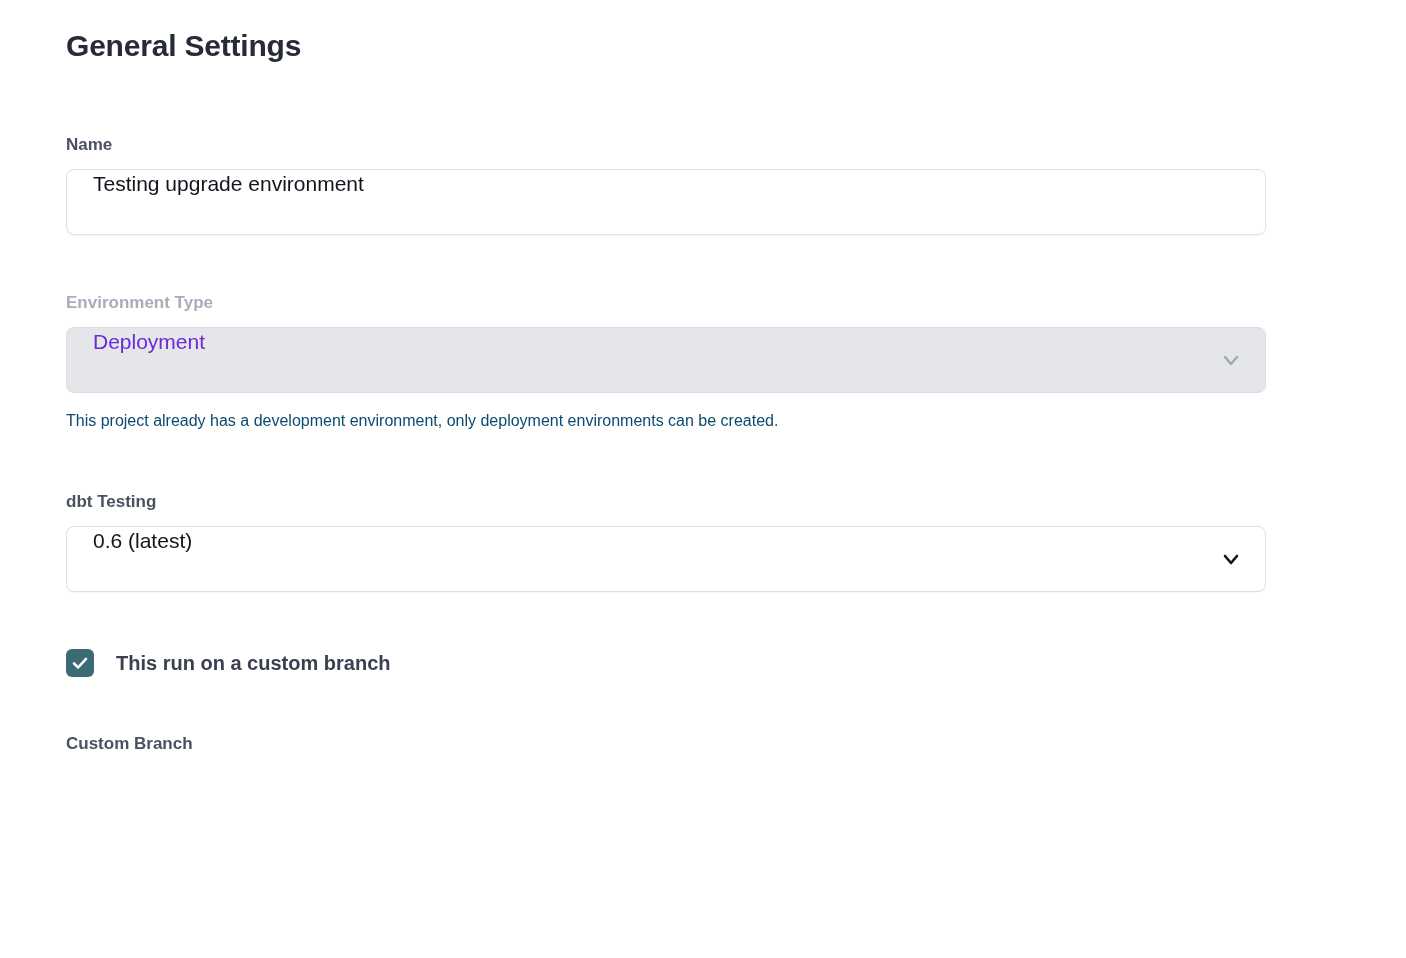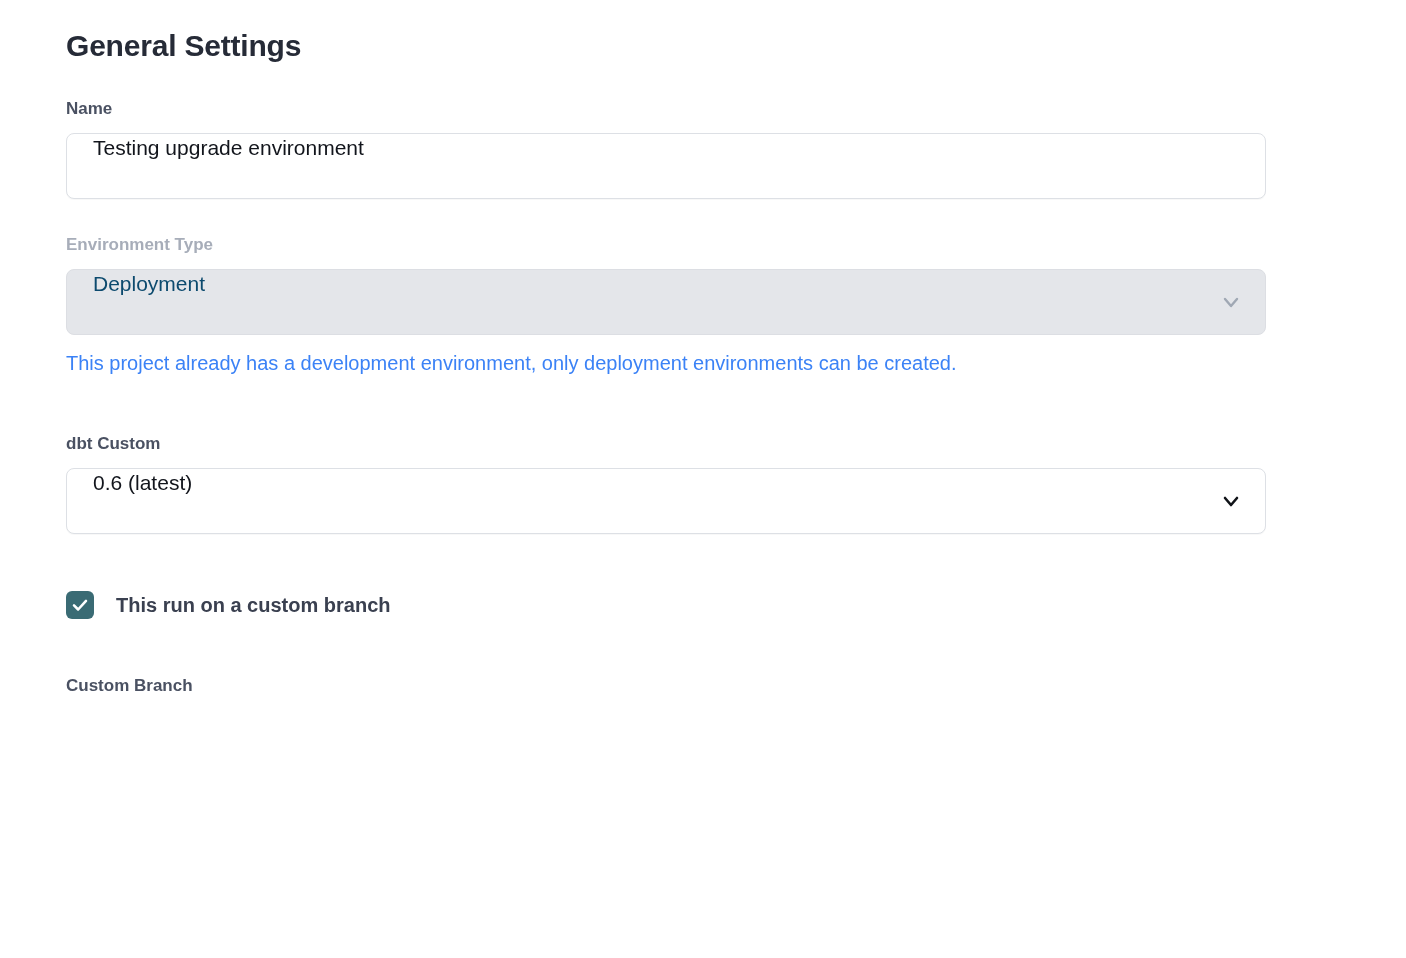--- a/index.html
+++ b/index.html
@@ -75,45 +75,45 @@
     font-size: 21px;
     line-height: 28px;
     color: #12151c;
     font-family: "Liberation Sans", sans-serif;
     border: none;
     outline: none;
     background: transparent;
   }
 
   .input-text.is-disabled {
-    color: #0c4a6e;
+    color: #6d28d9;
   }
 
   .chevron {
     width: 46px;
     height: 100%;
     display: flex;
     align-items: center;
     justify-content: center;
     padding-right: 22px;
   }
 
   .chevron svg { display: block; }
 
   .help-text {
     margin-top: 14px;
-    font-size: 20px;
+    font-size: 16px;
     line-height: 28px;
-    color: #3b82f6;
+    color: #0c4a6e;
     font-weight: 400;
   }
 
   
-  .gap-name        { margin-top: 32px; }
-  .gap-envtype     { margin-top: 35px; }
+  .gap-name        { margin-top: 68px; }
+  .gap-envtype     { margin-top: 57px; }
   .gap-dbtversion  { margin-top: 56px; }
   .gap-checkbox    { margin-top: 57px; }
   .gap-custom      { margin-top: 56px; }
 
   
   .checkbox-row {
     display: flex;
     align-items: center;
     gap: 22px;
   }
@@ -162,21 +162,21 @@
         <span class="chevron">
           <svg width="24" height="24" viewBox="0 0 24 24" fill="none" stroke="#a0a8b4" stroke-width="2.4" stroke-linecap="round" stroke-linejoin="round">
             <polyline points="6 9 12 16 18 9"></polyline>
           </svg>
         </span>
       </div>
       <p class="help-text">This project already has a development environment, only deployment environments can be created.</p>
     </div>
 
     <div class="field gap-dbtversion">
-      <label class="field-label">dbt Custom</label>
+      <label class="field-label">dbt Testing</label>
       <div class="input-shell">
         <span class="input-text">0.6 (latest)</span>
         <span class="chevron">
           <svg width="24" height="24" viewBox="0 0 24 24" fill="none" stroke="#101318" stroke-width="2.6" stroke-linecap="round" stroke-linejoin="round">
             <polyline points="6 9 12 16 18 9"></polyline>
           </svg>
         </span>
       </div>
     </div>
 

